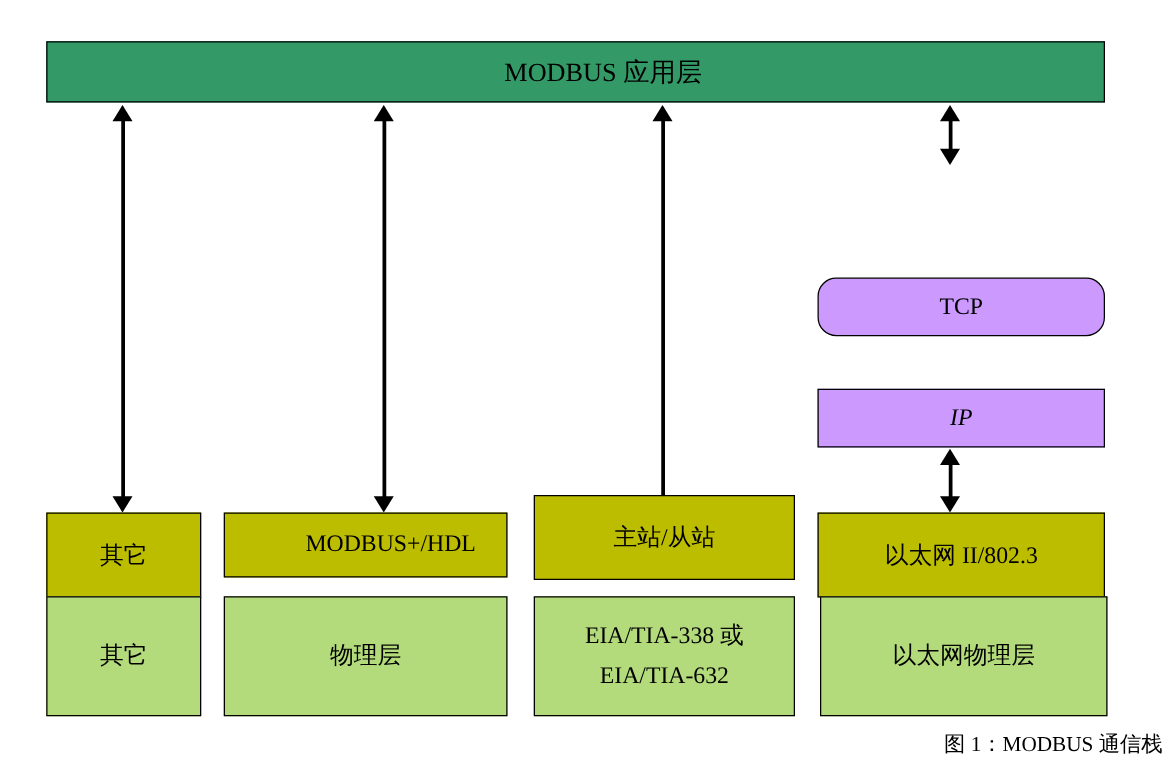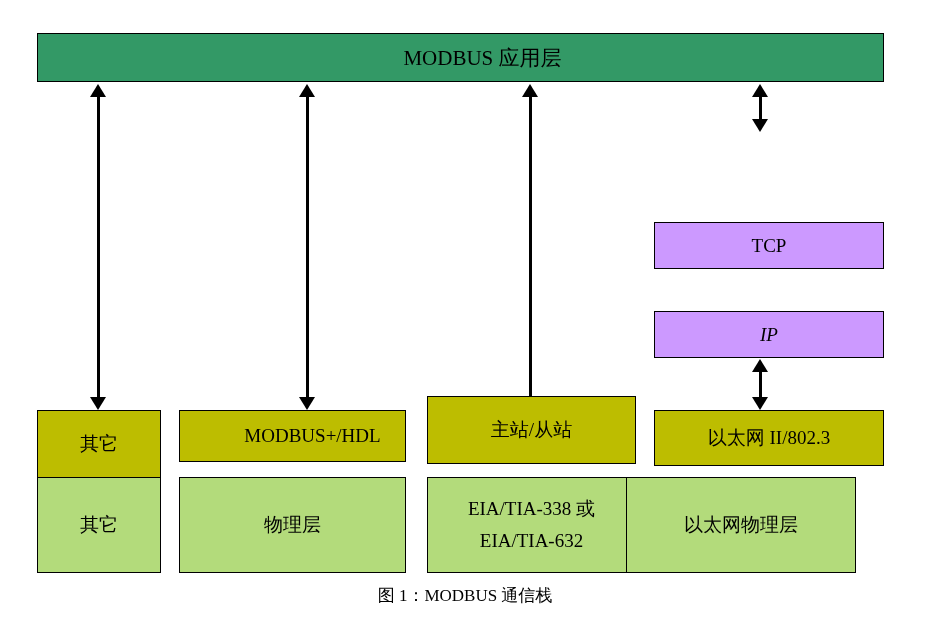--- a/index.html
+++ b/index.html
@@ -45,21 +45,21 @@
   .varrow .head-down {
     position: absolute; bottom: 0; left: 50%; margin-left: -8px;
     width: 0; height: 0;
     border-left: 8px solid transparent;
     border-right: 8px solid transparent;
     border-top: 13px solid #000000;
   }
   .caption {
     position: absolute;
     left: 0; right: 0; top: 584px;
-    text-align: center;
+    text-align: right;
     font-size: 17px;
     font-family: Liberation Serif, serif;
   }
 </style>
 </head>
 <body>
 
 <div class="stage">
 
   <div class="box topbar" style="left:37px; top:33px; width:847px; height:49px;padding-left:44px;">
@@ -82,21 +82,21 @@
     <div class="head-down"></div>
   </div>
 
   <div class="varrow" style="left:752px; top:84px; height:48px;">
     <div class="head-up"></div>
     <div class="shaft"></div>
     <div class="head-down"></div>
   </div>
 
 
-  <div class="box purple" style="left:654px; top:222px; width:230px; height:47px;">
+  <div class="box purple" style="left:654px; top:222px; width:230px; height:47px;border-radius:15px;">
     <span>TCP</span>
   </div>
 
   <div class="box purple" style="left:654px; top:311px; width:230px; height:47px;font-style:italic;">
     <span>IP</span>
   </div>
 
   <div class="varrow" style="left:752px; top:359px; height:51px;">
     <div class="head-up"></div>
     <div class="shaft"></div>
@@ -118,24 +118,24 @@
   </div>
 
   <div class="box olive" style="left:427px; top:396px; width:209px; height:68px;">
     <span>主站/从站</span>
   </div>
   <div class="box lgreen" style="left:427px; top:477px; width:209px; height:96px;">
     <span>EIA/TIA-338 或</span>
     <span>EIA/TIA-632</span>
   </div>
 
-  <div class="box olive" style="left:654px; top:410px; width:230px; height:56px;">
+  <div class="box olive" style="left:654px; top:410px; width:230px; height:68px;">
     <span>以太网 II/802.3</span>
   </div>
-  <div class="box lgreen" style="left:626px; top:477px; width:230px; height:96px;">
+  <div class="box lgreen" style="left:656px; top:477px; width:230px; height:96px;">
     <span>以太网物理层</span>
   </div>
 
   <div class="caption">
     <span>图 1：MODBUS 通信栈</span>
   </div>
 
 </div>
 
 </body></html>

